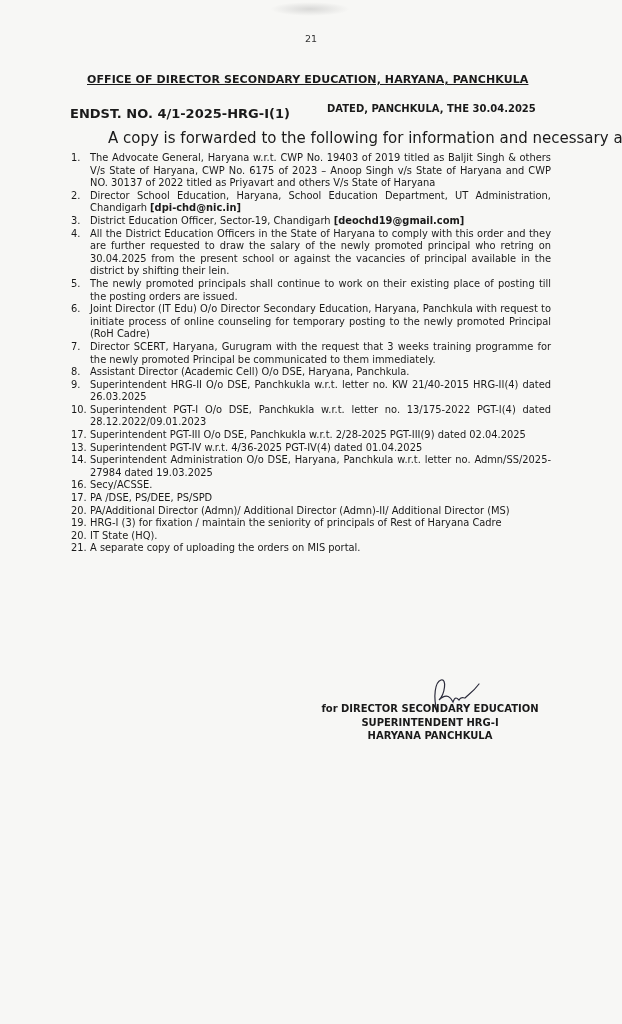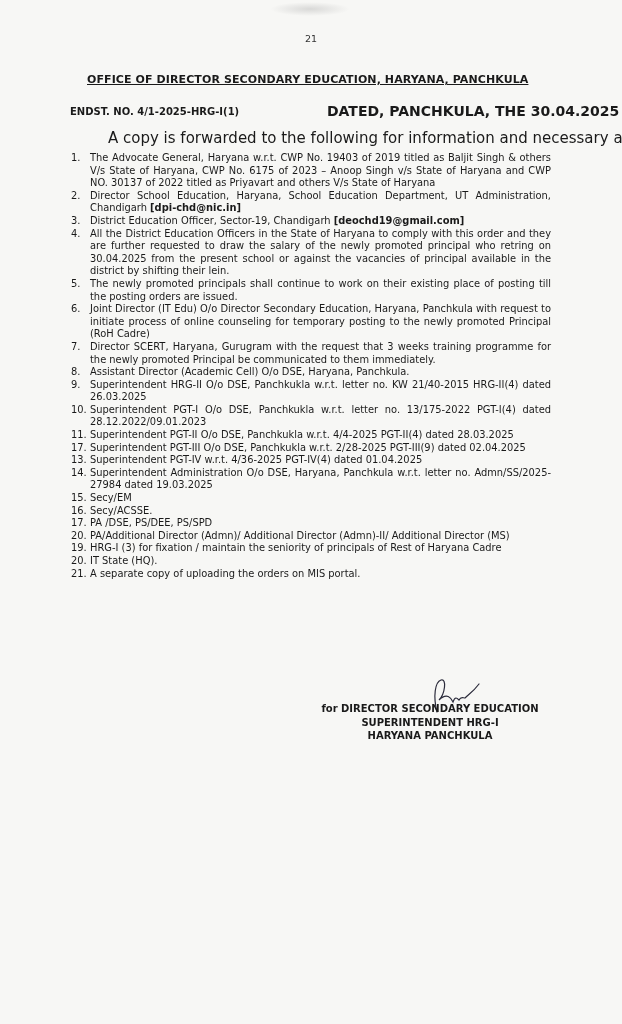--- a/index.html
+++ b/index.html
@@ -19,25 +19,25 @@
     position:absolute; top:33px; left:0; width:622px; text-align:center;
     font-size:9.5px; color:#333;
   }
   .office-title {
     position:absolute; top:73px; left:87px; width:450px;
     font-size:11px; font-weight:bold; text-decoration:underline;
     letter-spacing:0.1px; white-space:nowrap; color:#1a1a1a;
   }
   .endst {
     position:absolute; top:106px; left:70px;
-    font-size:10px; font-weight:bold; white-space:nowrap;
+    font-size:13px; font-weight:bold; white-space:nowrap;
   }
   .dated {
     position:absolute; top:103px; left:327px;
-    font-size:14px; font-weight:bold; white-space:nowrap;
+    font-size:10px; font-weight:bold; white-space:nowrap;
   }
   .intro {
     position:absolute; top:129px; left:108px;
     font-size:15px; white-space:nowrap;
   }
   .list {
     position:absolute; top:152px; left:71px; width:480px;
     font-size:9.9px; line-height:12.6px;
   }
   .item { display:flex; margin:0; }
@@ -100,38 +100,30 @@
       </div>
       <div class="item">
         <span class="num">9.</span>
         <span class="txt"><span>Superintendent HRG-II O/o DSE, Panchkukla w.r.t. letter no. KW 21/40-2015 HRG-II(4) dated 26.03.2025</span></span>
       </div>
       <div class="item">
         <span class="num">10.</span>
         <span class="txt"><span>Superintendent PGT-I O/o DSE, Panchkukla w.r.t. letter no.  13/175-2022 PGT-I(4) dated 28.12.2022/09.01.2023</span></span>
       </div>
       <div class="item">
-        <span class="num">11.</span>
-        <span class="txt"><span>Superintendent PGT-II O/o DSE, Panchkukla  w.r.t. 4/4-2025 PGT-II(4) dated 28.03.2025</span></span>
-      </div>
-      <div class="item">
         <span class="num">17.</span>
         <span class="txt"><span>Superintendent PGT-III O/o DSE, Panchkukla  w.r.t. 2/28-2025 PGT-III(9) dated 02.04.2025</span></span>
       </div>
       <div class="item">
         <span class="num">13.</span>
         <span class="txt"><span>Superintendent PGT-IV w.r.t. 4/36-2025 PGT-IV(4) dated 01.04.2025</span></span>
       </div>
       <div class="item">
         <span class="num">14.</span>
         <span class="txt"><span>Superintendent Administration O/o DSE, Haryana, Panchkula w.r.t. letter no. Admn/SS/2025-27984 dated 19.03.2025</span></span>
-      </div>
-      <div class="item">
-        <span class="num">15.</span>
-        <span class="txt"><span>Secy/EM</span></span>
       </div>
       <div class="item">
         <span class="num">16.</span>
         <span class="txt"><span>Secy/ACSSE.</span></span>
       </div>
       <div class="item">
         <span class="num">17.</span>
         <span class="txt"><span>PA /DSE, PS/DEE, PS/SPD</span></span>
       </div>
       <div class="item">

